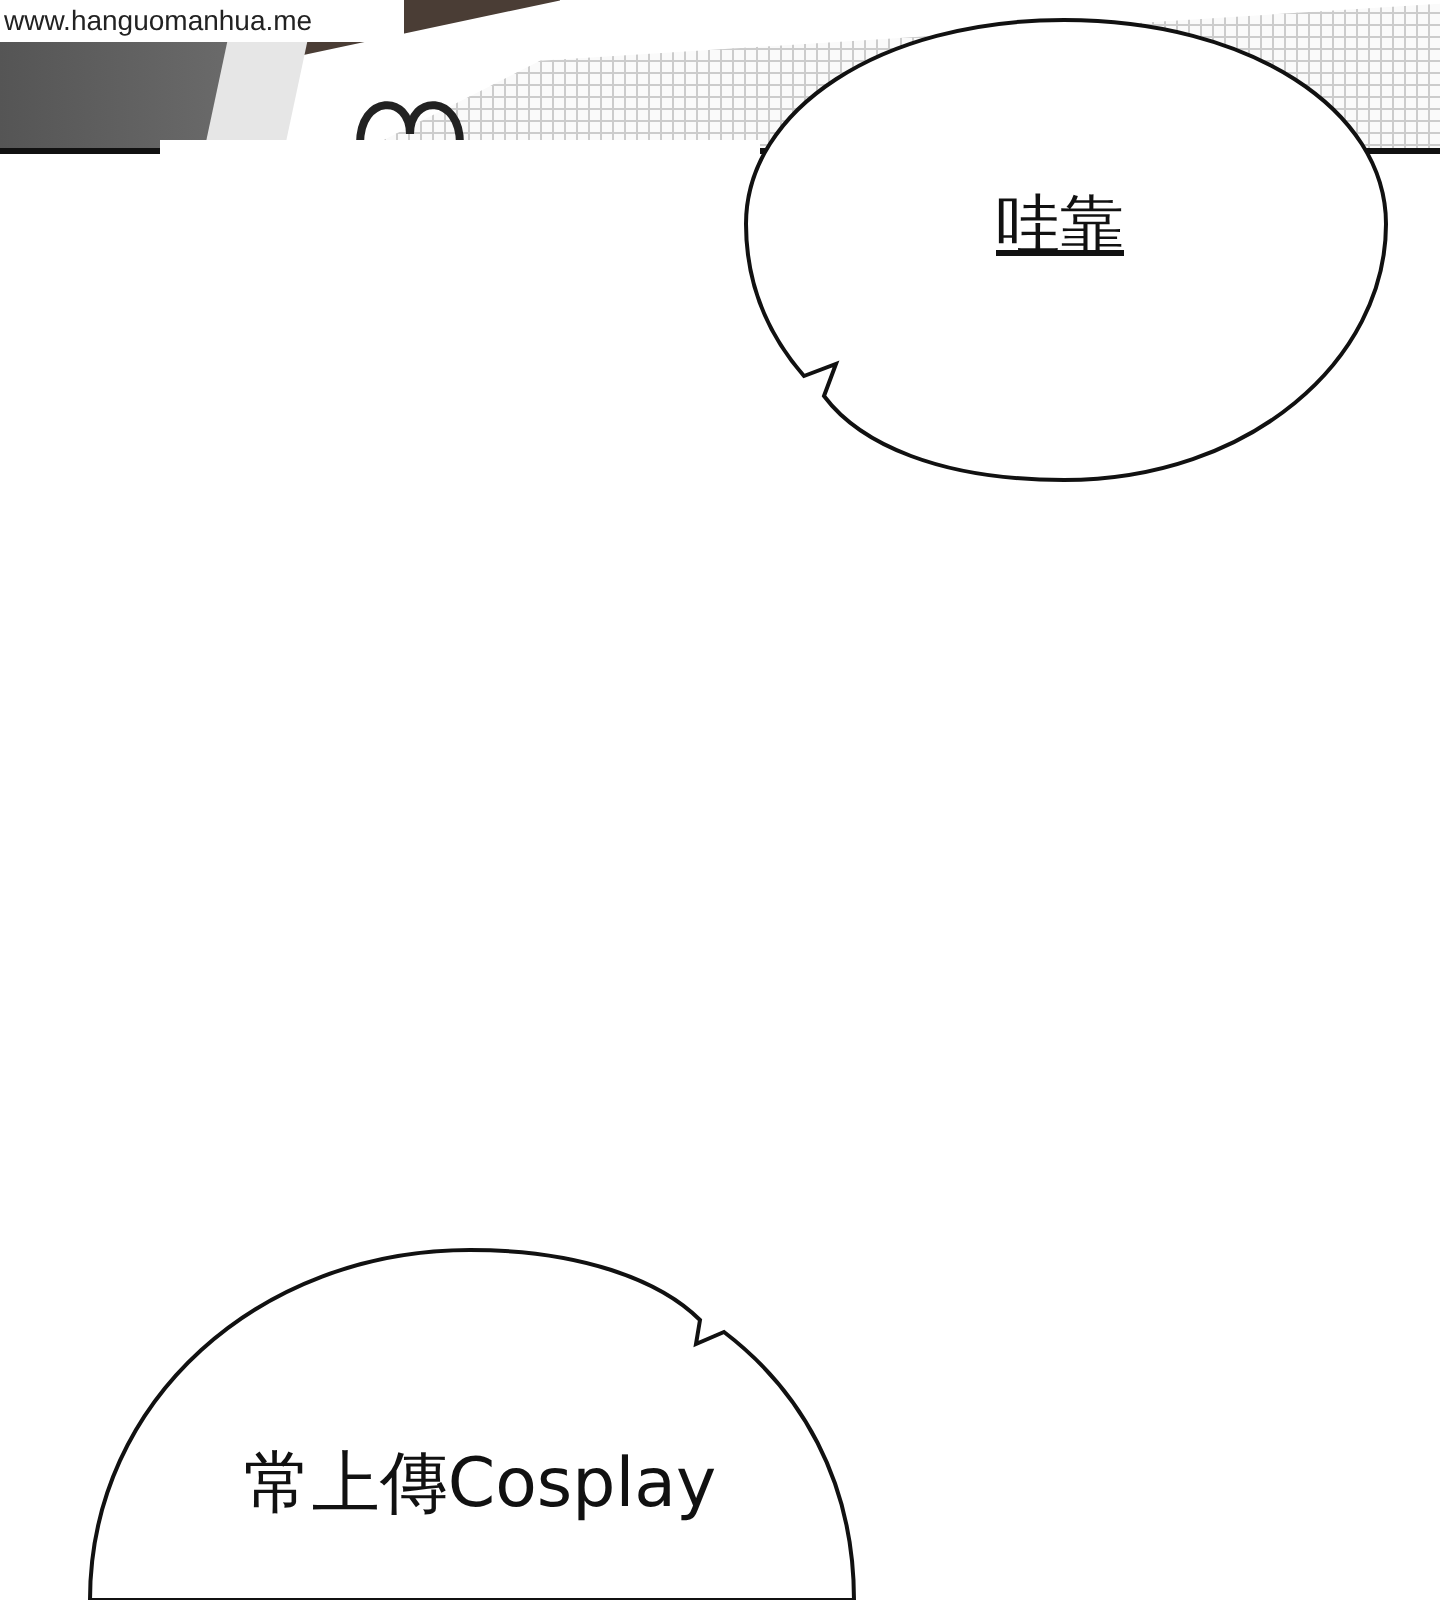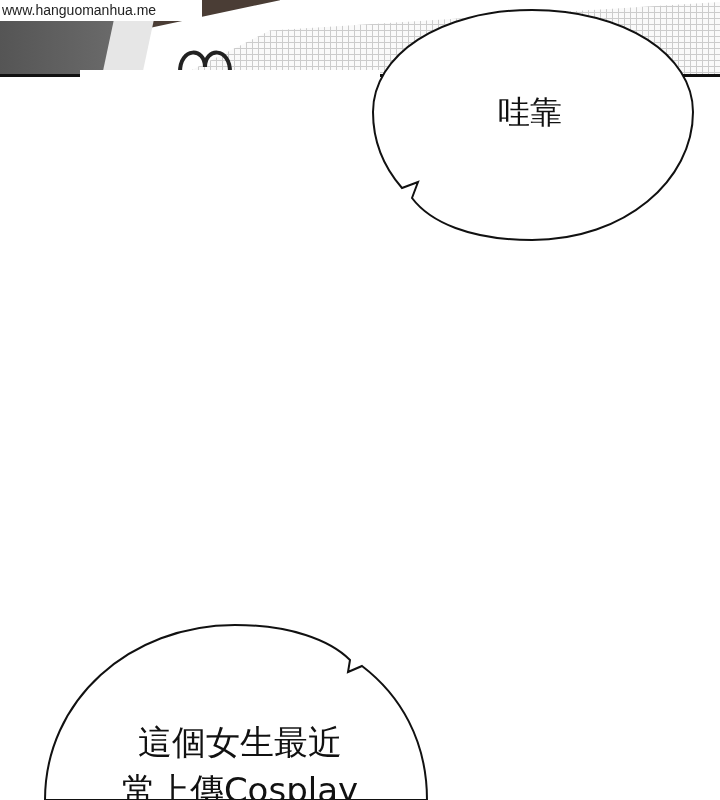--- a/index.html
+++ b/index.html
@@ -10,21 +10,21 @@
   .brown{position:absolute;left:140px;top:0;width:140px;height:30px;background:#4a3d35;transform:skewY(-12deg);transform-origin:left top;}
   .grid{position:absolute;left:150px;top:0;width:600px;height:76px;
         background-color:#fafafa;
         background-image:linear-gradient(#ccc 1px,transparent 1px),linear-gradient(90deg,#ccc 1px,transparent 1px);
         background-size:6px 6px;clip-path:polygon(5% 100%,20% 40%,100% 0,100% 100%);}
   .border-line{position:absolute;left:0;top:74px;width:720px;height:3px;background:#111;}
   .blur-strip{position:absolute;left:80px;top:70px;width:300px;height:12px;background:#fff;}
   .watermark{position:absolute;left:0;top:0;width:200px;height:21px;background:#fff;font-family:Liberation Sans, sans-serif;font-size:14px;line-height:21px;color:#222;padding-left:2px;}
   .bubble-svg{position:absolute;left:0;top:0;}
   .text{position:absolute;text-align:center;color:#111;font-family:"DejaVu Sans",sans-serif;}
-  .t1{left:470px;top:90px;width:120px;font-size:32px;line-height:44px;}
+  .t1{left:470px;top:90px;width:120px;font-size:32px;line-height:44px;text-decoration:underline;}
   .t2{left:90px;top:718px;width:300px;font-size:34px;line-height:48px;}
 </style>
 </head>
 <body>
 
 <div class="panel">
   <div class="dark"></div>
   <div class="grid"></div>
   <div class="brown"></div>
   <div class="light"></div>
@@ -37,15 +37,14 @@
 
 <div class="watermark">www.hanguomanhua.me</div>
 
 <svg class="bubble-svg" width="720" height="800">
   <path d="M532,10 C625,10 693,55 693,112 C693,180 625,240 532,240 C470,240 430,222 412,198 L418,182 L402,188 C382,165 373,140 373,112 C373,55 440,10 532,10 Z" fill="#fff" stroke="#111" stroke-width="2"></path>
   <path d="M235,625 C290,625 330,640 350,660 L348,672 L362,666 C400,695 427,740 427,800 L45,800 C45,700 130,625 235,625 Z" fill="#fff" stroke="#111" stroke-width="2"></path>
 </svg>
 
 <div class="text t1">哇靠</div>
 <div class="text t2">
-  <div>這個女生最近</div>
   <div>常上傳Cosplay</div>
 </div>
 
 </body></html>

